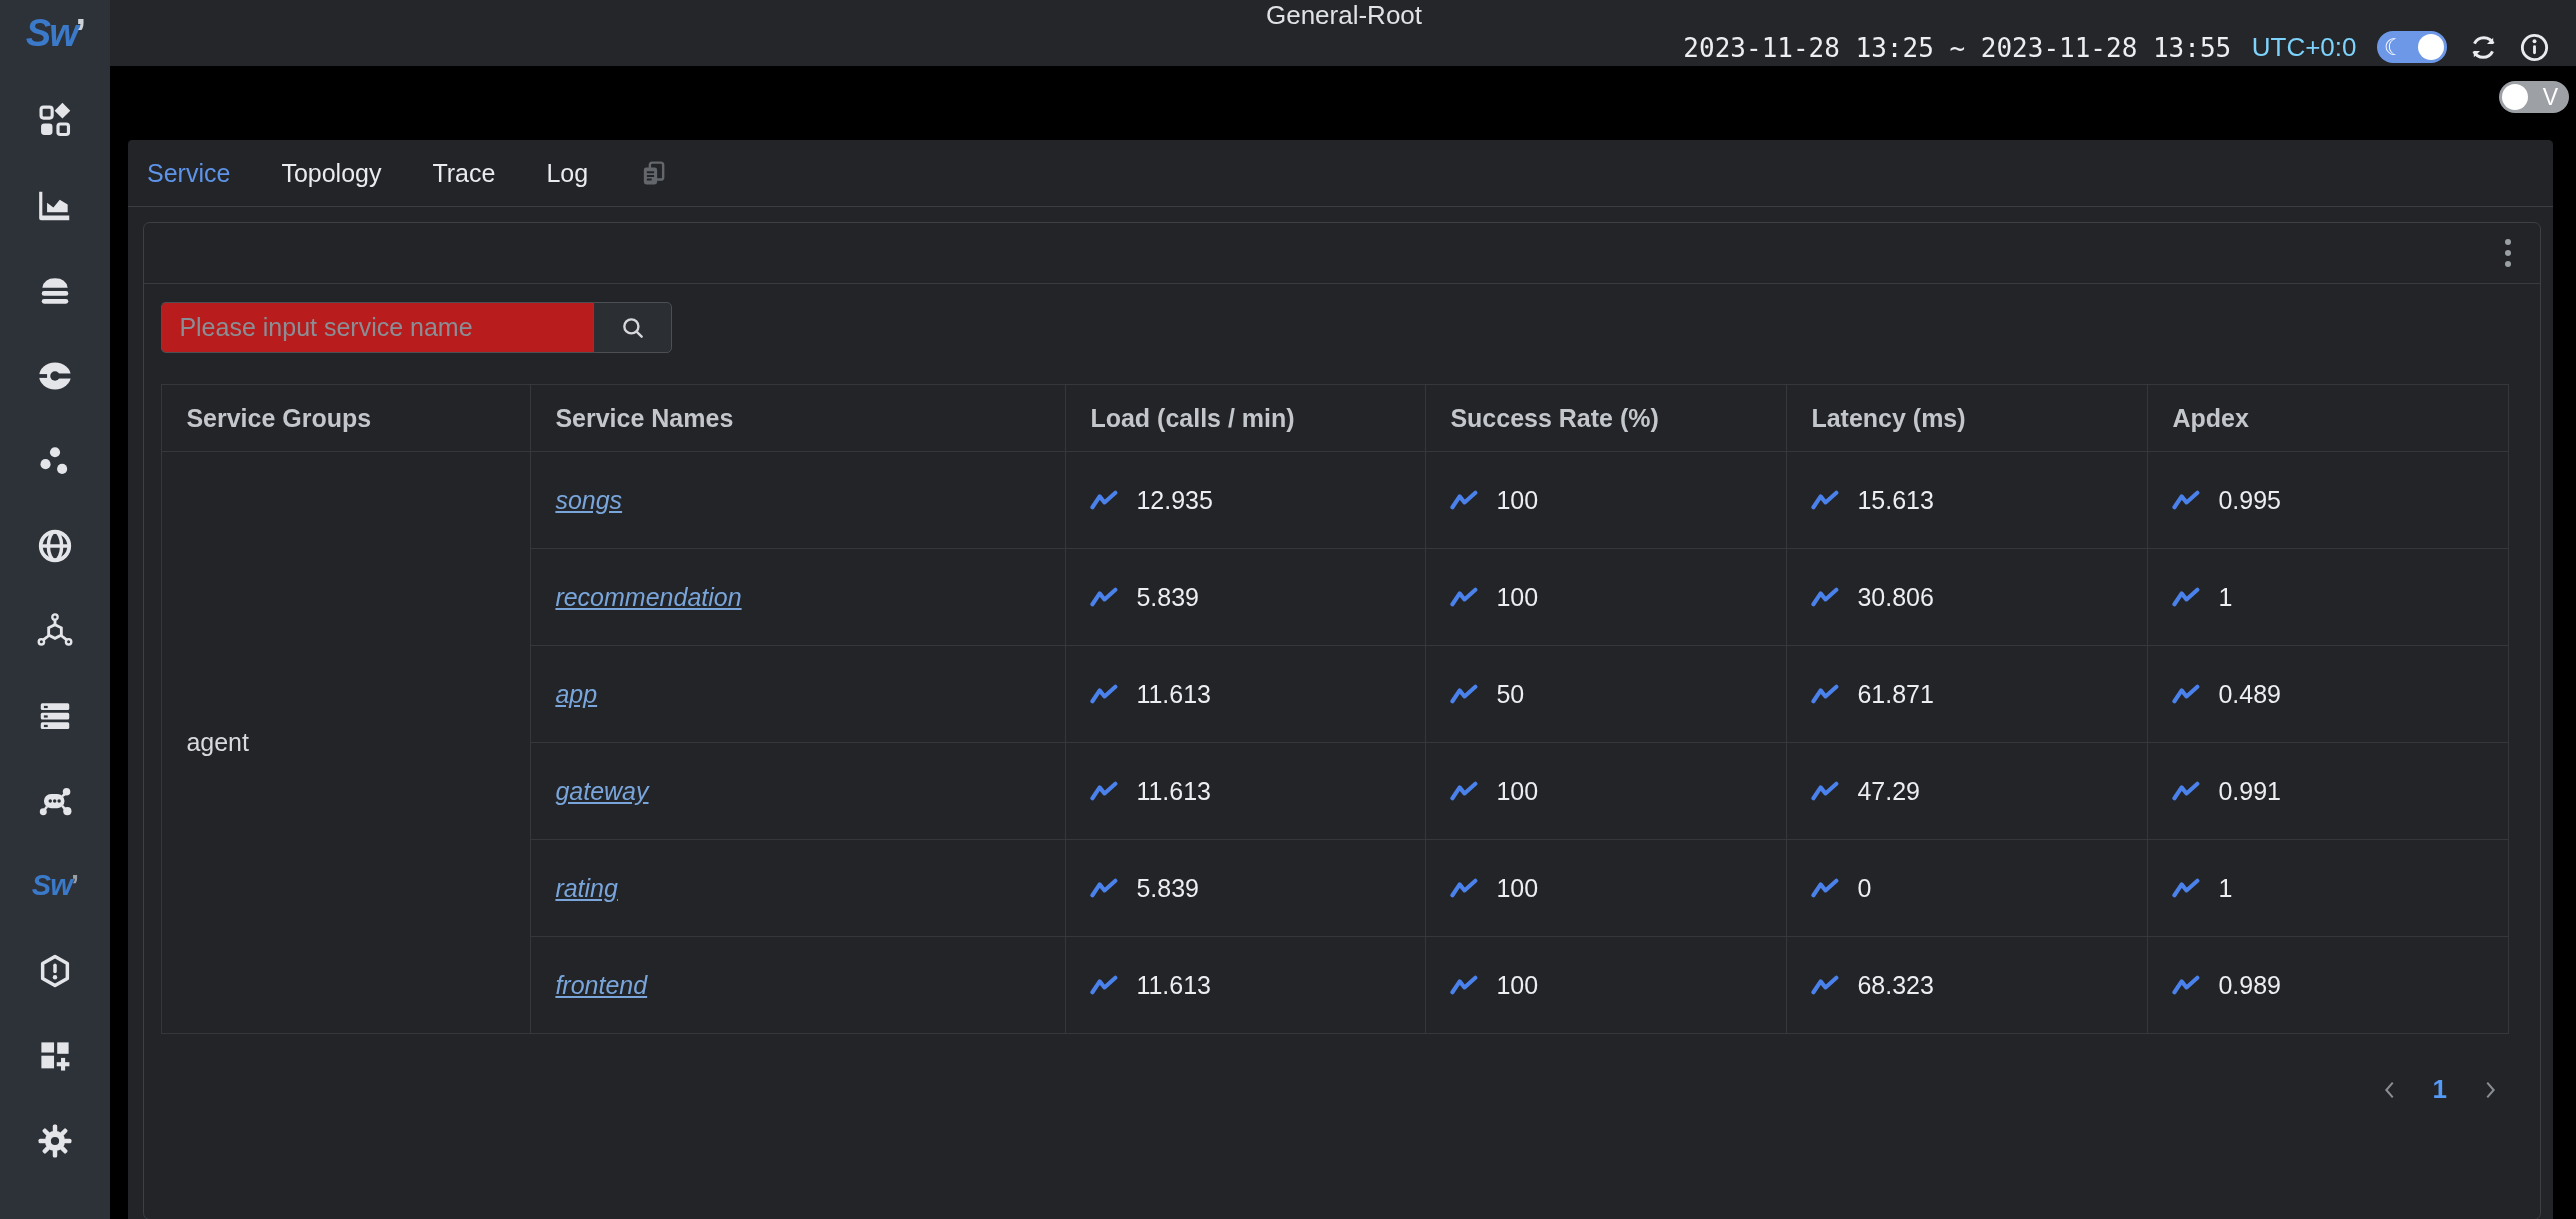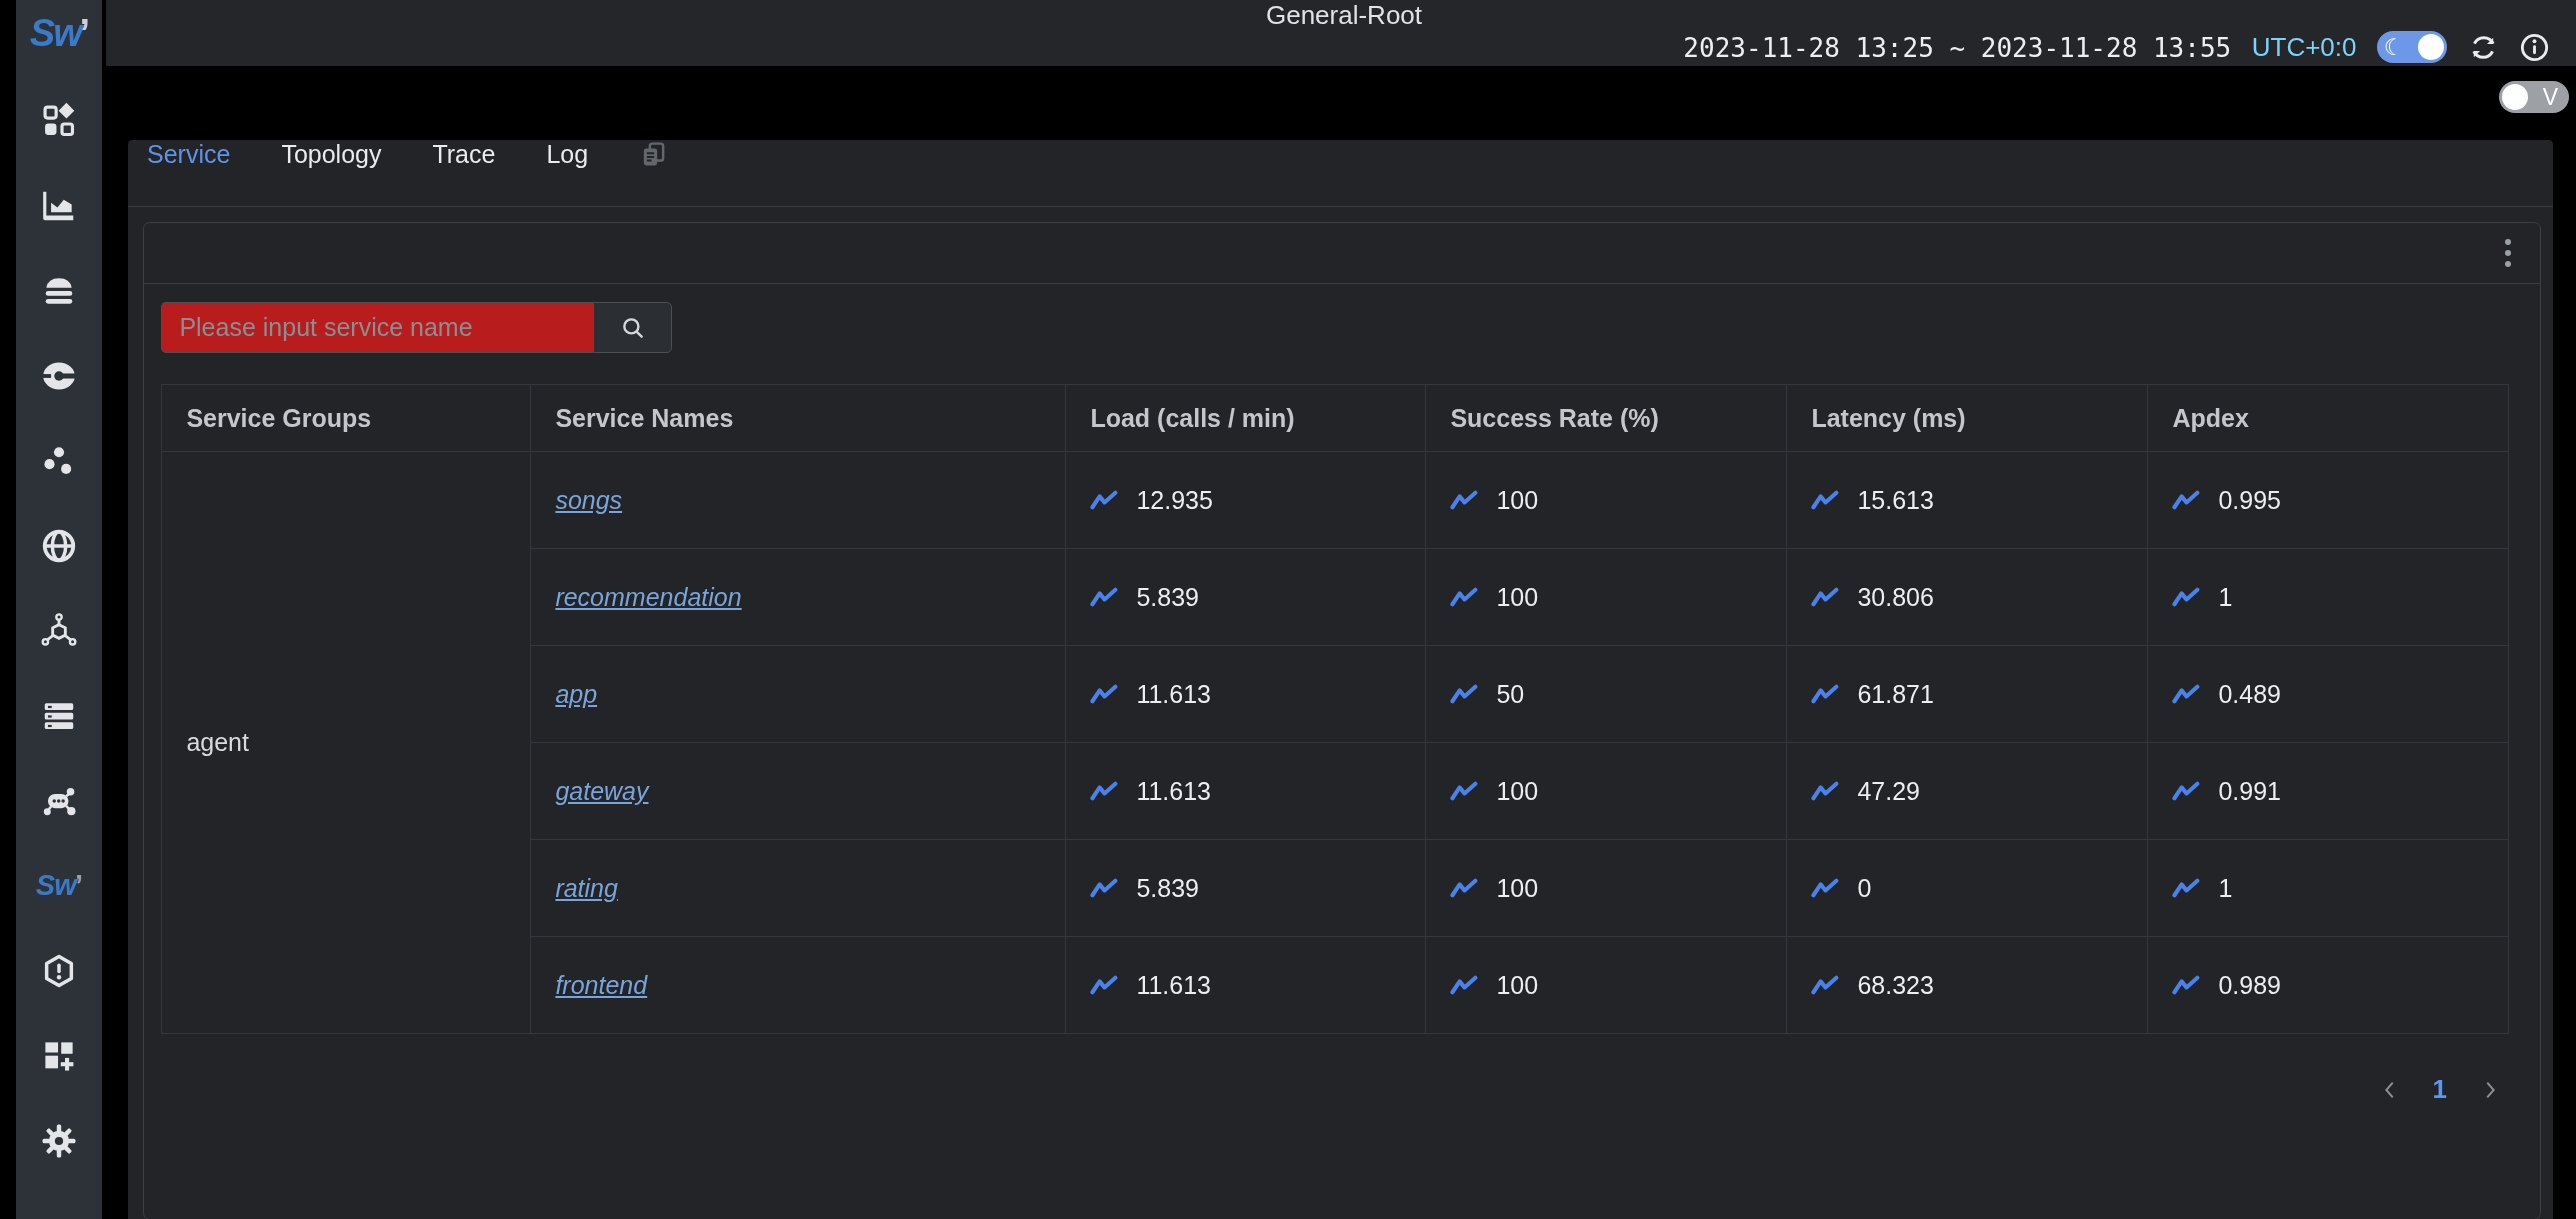--- a/index.html
+++ b/index.html
@@ -6,23 +6,23 @@
   html,body { width:2576px; height:1220px; }
   body {
     background:#000;
     font-family:"Liberation Sans", sans-serif;
     color:#e9ebee;
     overflow:hidden;
     position:relative;
   }
   
   .sidebar {
-    position:absolute; left:0; top:0; bottom:0; width:86px;
+    position:absolute; left:0; top:0; bottom:0; width:110px;
     background:#2d3138; z-index:5;
-    display:flex; flex-direction:column; align-items:center;margin-left:16px;
+    display:flex; flex-direction:column; align-items:center;
   }
   .logo {
     height:66px; display:flex; align-items:center; justify-content:center;
     font-weight:bold; font-style:italic; font-size:38px; color:#3b79c9;
     letter-spacing:-1.7px; cursor:pointer;
   }
   .logo .swoosh { color:#cdd2d8; font-style:normal; margin-left:-1.7px; }
   .nav { margin-top:12px; display:flex; flex-direction:column; }
   .nav-item {
     height:85px; width:106px; display:flex; align-items:center; justify-content:center;
@@ -57,21 +57,21 @@
   .v-toggle .knob { position:absolute; left:2.6px; width:26.5px; height:26.5px; border-radius:50%; background:#fff; }
   .v-toggle .v-label { margin-left:auto; margin-right:11px; color:#fff; font-size:23px; }
   .banner {
     margin:17px 23px 0 22px; height:71px; background:#222428; border-radius:4.3px;
     display:flex; align-items:center; padding-left:19.6px; font-size:25px; color:#e9ebee;
   }
   .tab-panel {
     margin:12px 23px 0 22px; flex:1; background:#222428; border-radius:4.3px 4.3px 0 0;
     display:flex; flex-direction:column; overflow:hidden;
   }
-  .tabs { height:67px; display:flex; align-items:flex-start; padding-left:19px; gap:51px;
+  .tabs { height:67px; display:flex; align-items:center; padding-left:19px; gap:51px;
           border-bottom:0.9px solid #3a3d42; }
   .tab { font-size:25px; color:#e9ebee; cursor:pointer; }
   .tab.active { color:#5e94e8; }
   .tab-copy-icon { cursor:pointer; display:flex; align-items:center; }
   
   .widget {
     margin:15.4px 12px 0 15.4px; flex:1; border:0.9px solid #3c4045; border-radius:6.8px;
     background:#222428; display:flex; flex-direction:column;
   }
   .widget-header { height:61px; display:flex; align-items:center; justify-content:flex-end;

